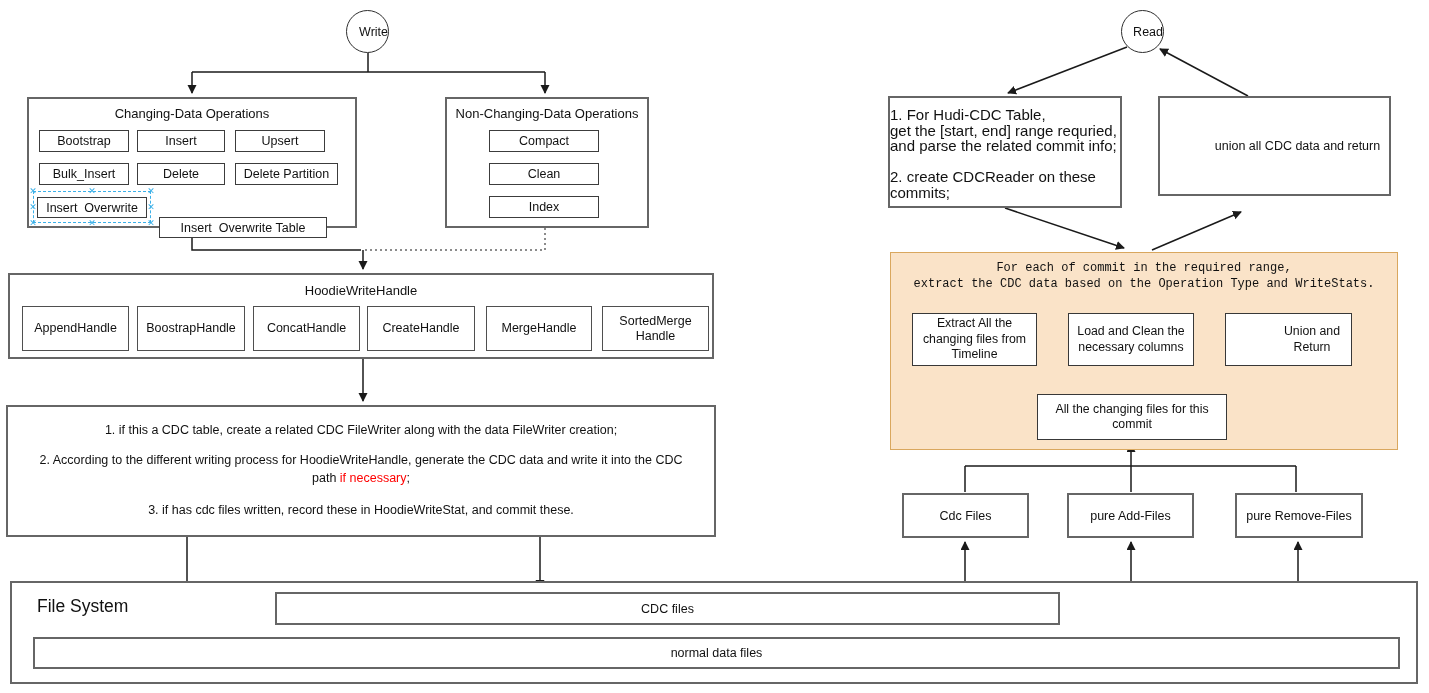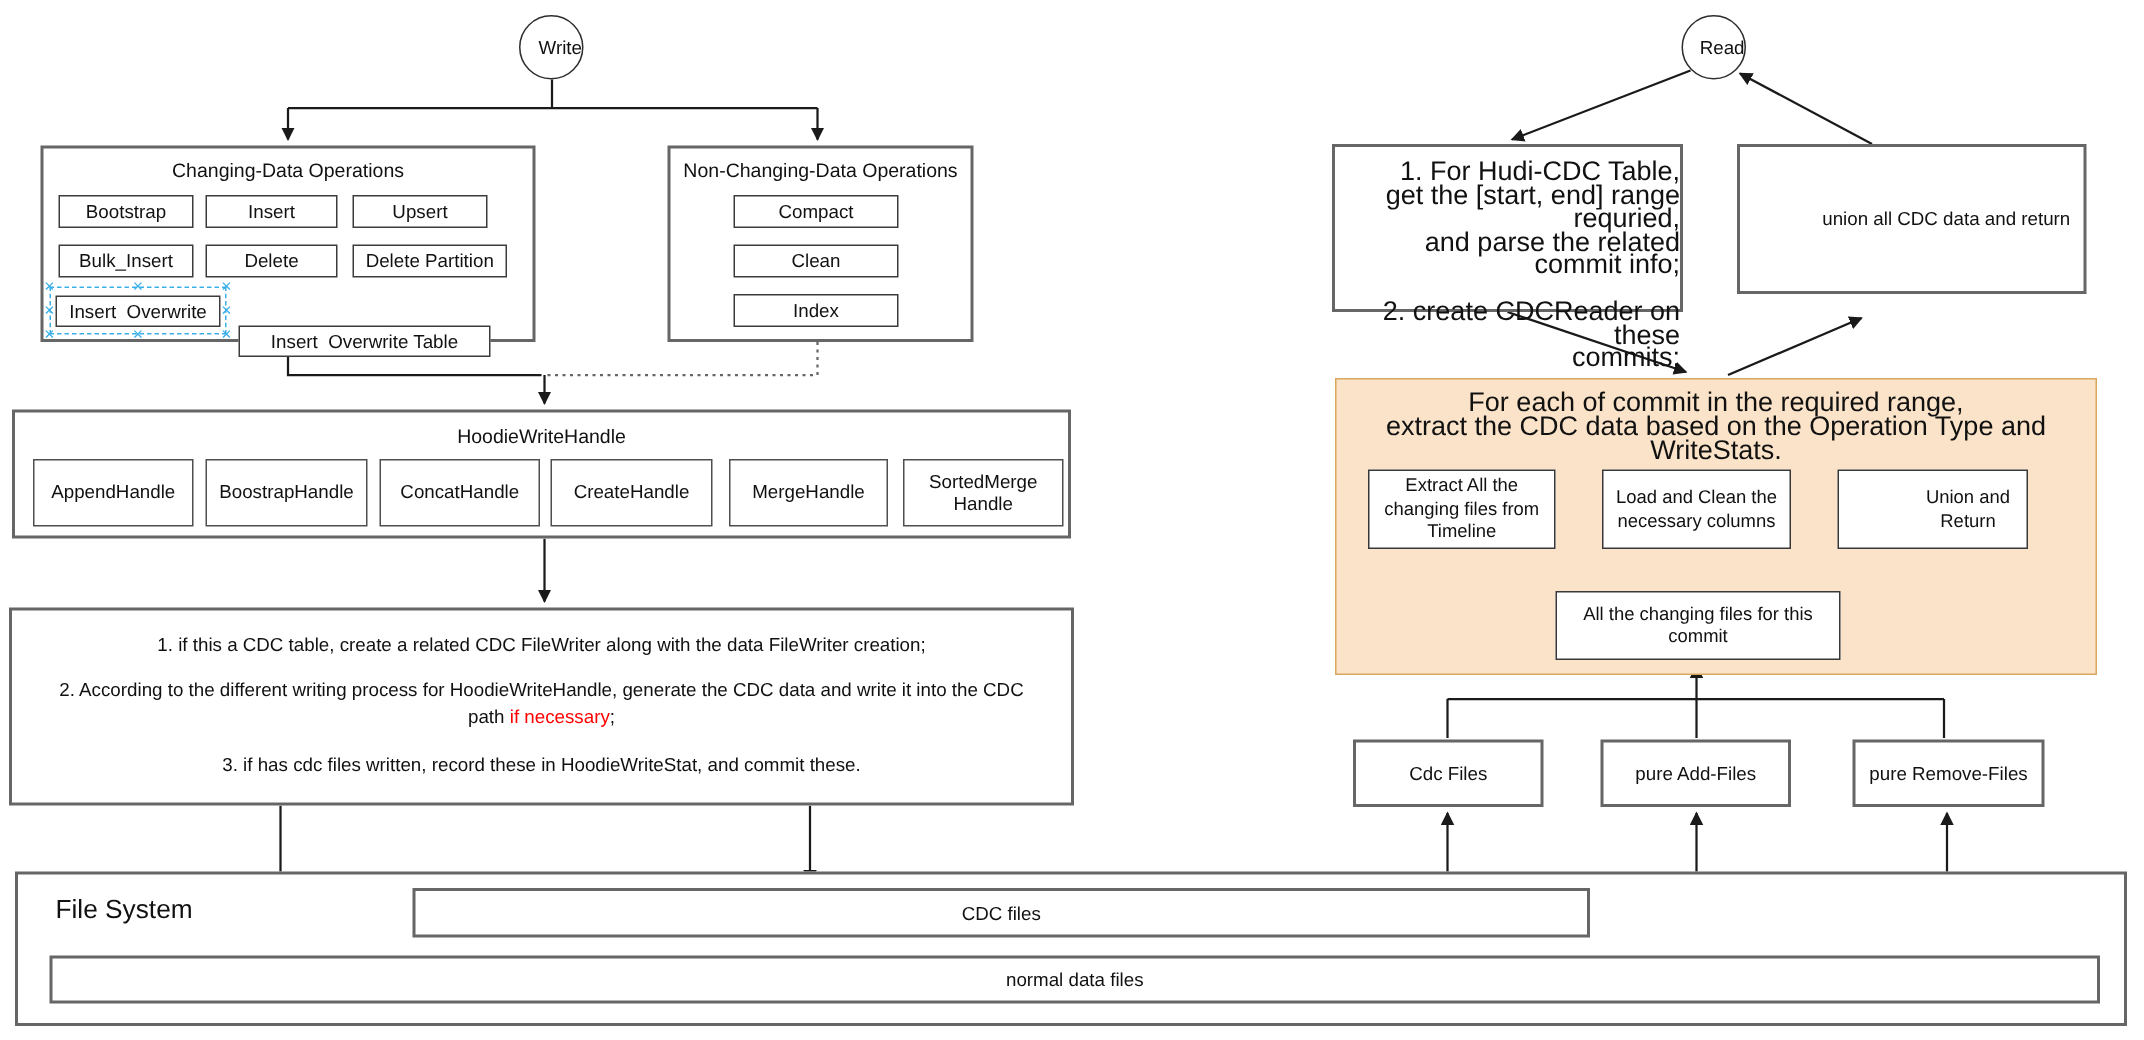--- a/index.html
+++ b/index.html
@@ -9,21 +9,21 @@
   }
   .wires{position:absolute;left:0;top:0;width:1429px;height:693px;}
   .node{position:absolute;box-sizing:border-box;background:#fff;}
   .circle{border:1.6px solid #2e2e2e;border-radius:50%;display:flex;align-items:center;justify-content:flex-end;font-size:12.5px;}
   .bigbox{border:2px solid #666666;}
   .btn{border:1.5px solid #3c3c3c;display:flex;align-items:center;justify-content:center;font-size:12.5px;white-space:pre;}
   .handlebox{border:1.5px solid #4f4f4f;display:flex;flex-direction:column;align-items:center;justify-content:center;font-size:12.5px;text-align:center;line-height:15px;}
   .boxtitle{position:absolute;left:0;right:0;text-align:center;font-size:13px;}
   .steps p{margin:0;text-align:center;font-size:12.5px;line-height:18px;}
   .abs-center{display:flex;align-items:center;justify-content:center;text-align:center;font-size:12.5px;}
-  .lines{display:block;text-align:right;font-size:18px;line-height:15.5px;}
+  .lines{display:block;text-align:left;font-size:15px;line-height:15.5px;}
   .lines .ln{display:block;min-height:15.5px;}
   .orange{background:#fae3c8;border:1.6px solid #d9a75e;}
   .obox{border:1.5px solid #383838;display:flex;flex-direction:column;align-items:center;justify-content:center;text-align:center;font-size:12.3px;line-height:15.5px;background:#fff;}
   .red{color:#ff0000;}
   .fs-title{position:absolute;font-size:17.5px;color:#111;}
   .barlabel{display:flex;align-items:center;justify-content:center;font-size:12.5px;}
   .selection{position:absolute;border:1.4px dashed #3bb0e8;box-sizing:border-box;background:transparent;}
   .shandle{position:absolute;width:10px;height:10px;display:flex;align-items:center;justify-content:center;
     color:#3bb0e8;font-size:9px;font-weight:bold;line-height:10px;}
 </style>
@@ -140,21 +140,21 @@
     <span class="ln"></span>
     <span class="ln">2. create CDCReader on these</span>
     <span class="ln">commits;</span>
   </div>
 
   <div class="node bigbox abs-center" style="left:1158px;top:96px;width:233px;height:100px;padding-left:46px;">
     <span>union all CDC data and return</span>
   </div>
 
   <div class="node orange" style="left:890px;top:252px;width:508px;height:198px;">
-    <div class="boxtitle" style="top:7px;font-size:18px;line-height:16px;">
+    <div class="boxtitle" style="top:7px;font-size:12px;line-height:16px;font-family:Liberation Mono, monospace;">
       <span style="display:block;">For each of commit in the required range,</span>
       <span style="display:block;">extract the CDC data based on the Operation Type and WriteStats.</span>
     </div>
   </div>
   <div class="node obox" style="left:912px;top:313px;width:125px;height:53px;">
     <span>Extract All the</span>
     <span>changing files from</span>
     <span>Timeline</span>
   </div>
   <div class="node obox" style="left:1068px;top:313px;width:126px;height:53px;">

